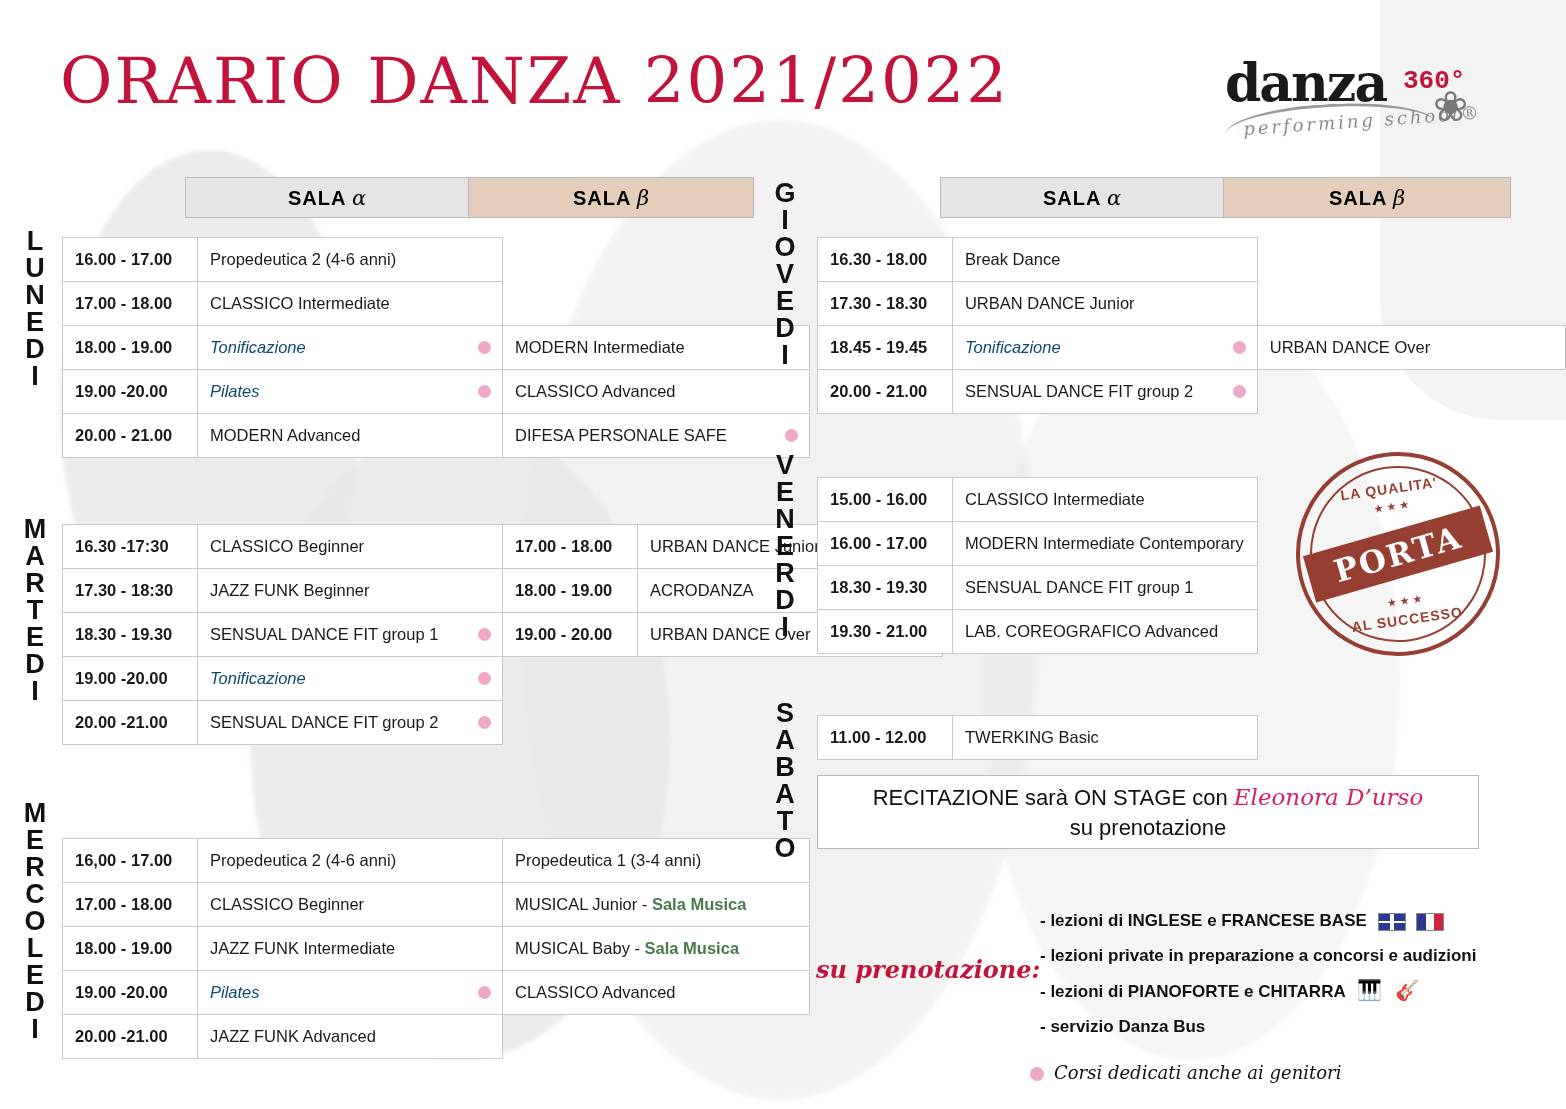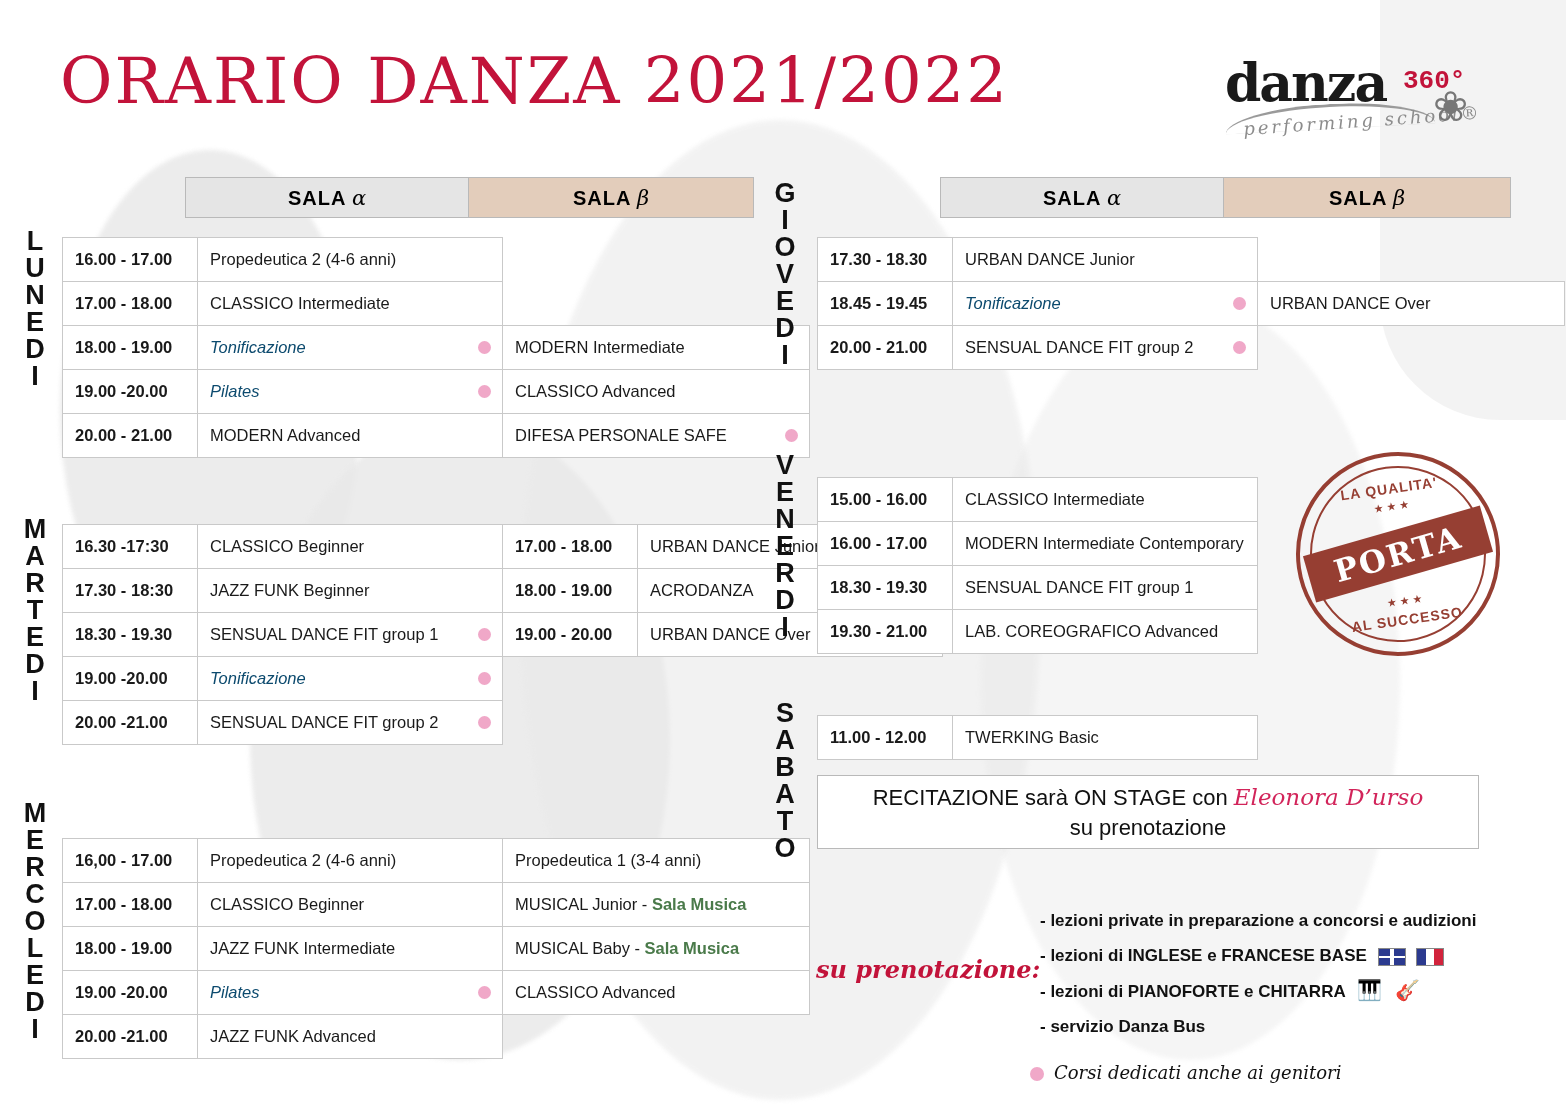--- a/index.html
+++ b/index.html
@@ -293,20 +293,25 @@
     <td class="hdr beta" style="width:284px;">
       <b>SALA</b>
       <i>β</i>
     </td>
   </tr>
 </tbody>
   </table>
 
 <table class="grid" style="left:817px;top:237px;">
   <tbody>
+      <tr>
+    <td class="cell time">16.30 - 18.00</td>
+    <td class="cell course"><span>Break Dance</span></td>
+    <td class="cell empty" style="width:284px;"></td>
+  </tr>
   <tr>
     <td class="cell time">17.30 - 18.30</td>
     <td class="cell course"><span>URBAN DANCE Junior</span></td>
     <td class="cell empty"></td>
   </tr>
   <tr>
     <td class="cell time">18.45 - 19.45</td>
     <td class="cell course"><span class="muted">Tonificazione</span><span class="dot"></span></td>
     <td class="cell course beta"><span>URBAN DANCE Over</span></td>
   </tr>
@@ -381,26 +386,26 @@
     <div class="band">
         <span>PORTA</span>
       </div>
     <div class="stars" style="bottom:32px;">★ ★ ★</div>
     <div class="bot-txt">AL SUCCESSO</div>
   </div>
 </div>
 
 <div class="prenot">su prenotazione:</div>
 <div class="notes">
-  <div><span>- lezioni private in preparazione a concorsi e audizioni</span></div>
   <div>
     <span>- lezioni di  INGLESE e FRANCESE  BASE</span>
     <span class="flag uk"></span>
     <span class="flag fr"></span>
   </div>
+  <div><span>- lezioni private in preparazione a concorsi e audizioni</span></div>
   <div>
     <span>- lezioni di  PIANOFORTE e CHITARRA</span>
     <span class="mini">🎹</span>
     <span class="mini">🎸</span>
   </div>
   <div><span>- servizio Danza Bus</span></div>
 </div>
 
 <div class="footnote">
   <span class="dot2"></span><span>Corsi dedicati anche ai genitori</span>

